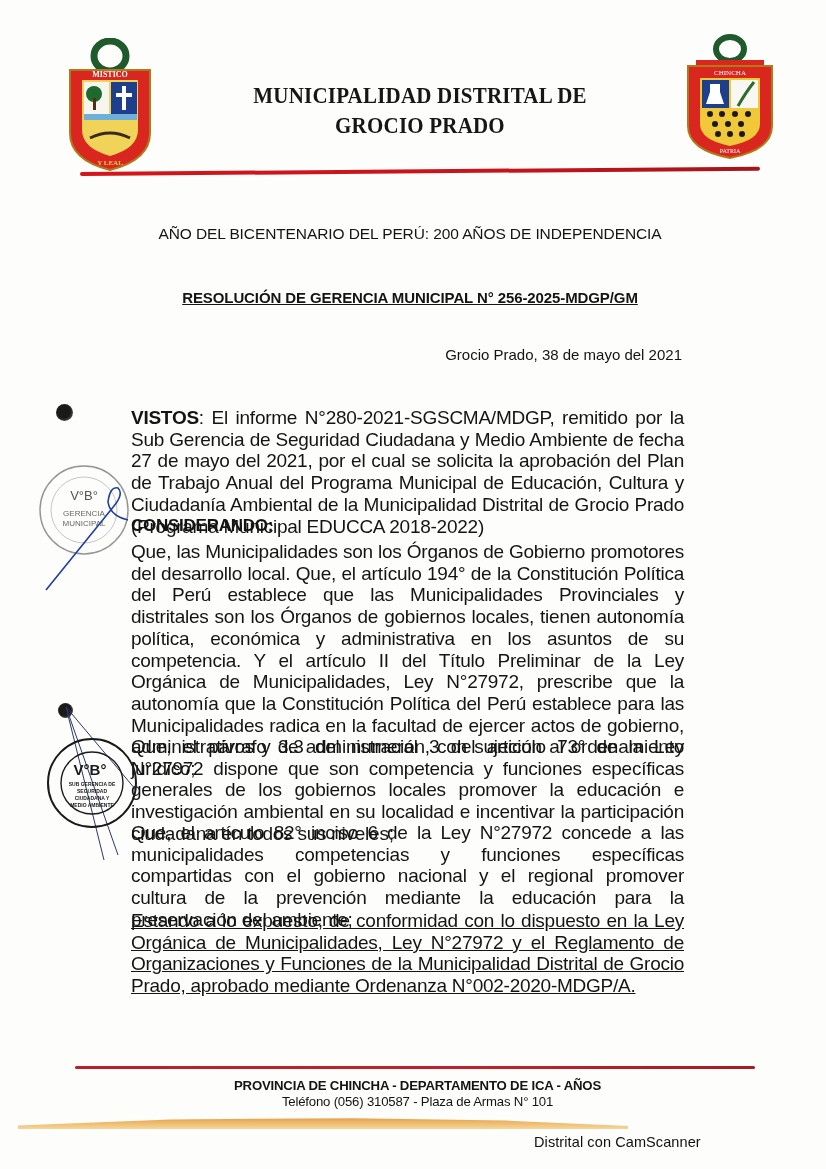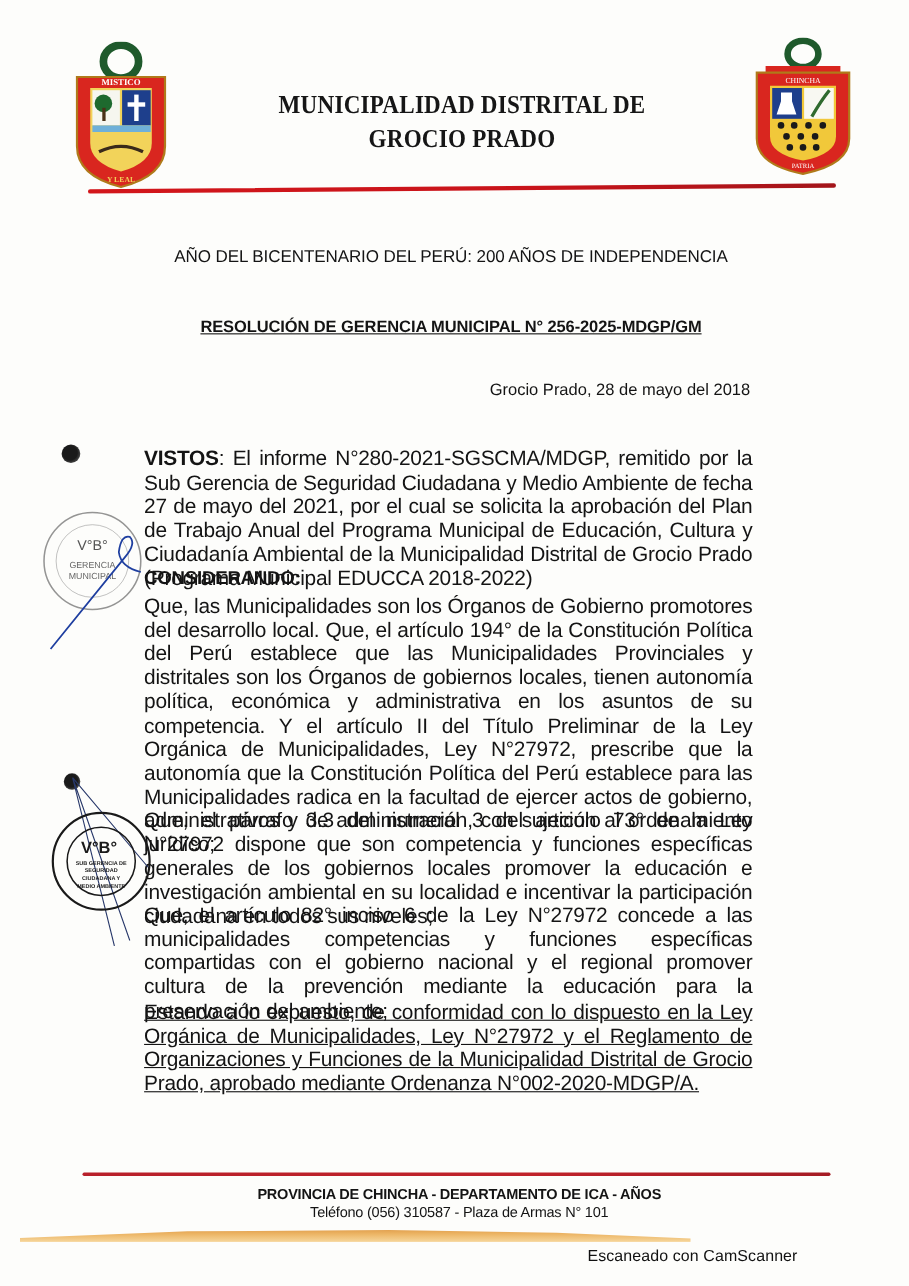--- a/index.html
+++ b/index.html
@@ -134,21 +134,21 @@
       <circle cx="62" cy="100" r="3"></circle>
   </g>
   <text x="50" y="41" font-size="7" text-anchor="middle" fill="#fff" font-family="Liberation Serif, serif">CHINCHA</text>
   <text x="50" y="119" font-size="6" text-anchor="middle" fill="#fff" font-family="Liberation Serif, serif">PATRIA</text>
 </svg>
 
 <div class="red-rule"></div>
 
 <div class="year-line">AÑO DEL BICENTENARIO DEL PERÚ: 200 AÑOS DE INDEPENDENCIA</div>
 <div class="resolution-title">RESOLUCIÓN DE GERENCIA MUNICIPAL N° 256-2025-MDGP/GM</div>
-<div class="date-line">Grocio Prado, 28 de mayo del 2018</div>
+<div class="date-line">Grocio Prado, 38 de mayo del 2021</div>
 
 <div class="hole hole1"></div>
 <div class="hole hole2"></div>
 
 <div class="para p-vistos"><b>VISTOS</b><span>: El informe N°280-2021-SGSCMA/MDGP, remitido por la Sub Gerencia de Seguridad Ciudadana y Medio Ambiente de fecha 27 de mayo del 2021, por el cual se solicita la aprobación del Plan de Trabajo Anual del Programa Municipal de Educación, Cultura y Ciudadanía Ambiental de la Municipalidad Distrital de Grocio Prado (Programa Municipal EDUCCA 2018-2022)</span></div>
 
 <div class="para p-considerando">CONSIDERANDO:</div>
 
 <div class="para p1">Que, las Municipalidades son los Órganos de Gobierno promotores del desarrollo local. Que, el artículo 194° de la Constitución Política del Perú establece que las Municipalidades Provinciales y distritales son los Órganos de gobiernos locales, tienen autonomía política, económica y administrativa en los asuntos de su competencia. Y el artículo II del Título Preliminar de la Ley Orgánica de Municipalidades, Ley N°27972, prescribe que la autonomía que la Constitución Política del Perú establece para las Municipalidades radica en la facultad de ejercer actos de gobierno, administrativos y de administración, con sujeción al ordenamiento jurídico;</div>
 <div class="para p2">Que, el párrafo 3.3 del numeral 3 del articulo 73° de la Ley N°27972 dispone que son competencia y funciones específicas generales de los gobiernos locales promover la educación e investigación ambiental en su localidad e incentivar la participación ciudadana en todos sus niveles;</div>
@@ -172,13 +172,13 @@
   <text x="46" y="91" font-size="5" font-weight="bold" text-anchor="middle" fill="#1a1a1a" font-family="Liberation Sans, sans-serif">SUB GERENCIA DE</text>
   <text x="46" y="98" font-size="5" font-weight="bold" text-anchor="middle" fill="#1a1a1a" font-family="Liberation Sans, sans-serif">SEGURIDAD</text>
   <text x="46" y="105" font-size="5" font-weight="bold" text-anchor="middle" fill="#1a1a1a" font-family="Liberation Sans, sans-serif">CIUDADANA Y</text>
   <text x="46" y="112" font-size="5" font-weight="bold" text-anchor="middle" fill="#1a1a1a" font-family="Liberation Sans, sans-serif">MEDIO AMBIENTE</text>
 </svg>
 
 <div class="footer-rule-top"></div>
 <div class="footer-line1">PROVINCIA DE CHINCHA - DEPARTAMENTO DE ICA - AÑOS</div>
 <div class="footer-line2">Teléfono (056) 310587 - Plaza de Armas N° 101</div>
 <div class="footer-band"></div>
-<div class="camscanner">Escaneado con CamScanner</div>
+<div class="camscanner">Distrital con CamScanner</div>
 
 </body></html>

